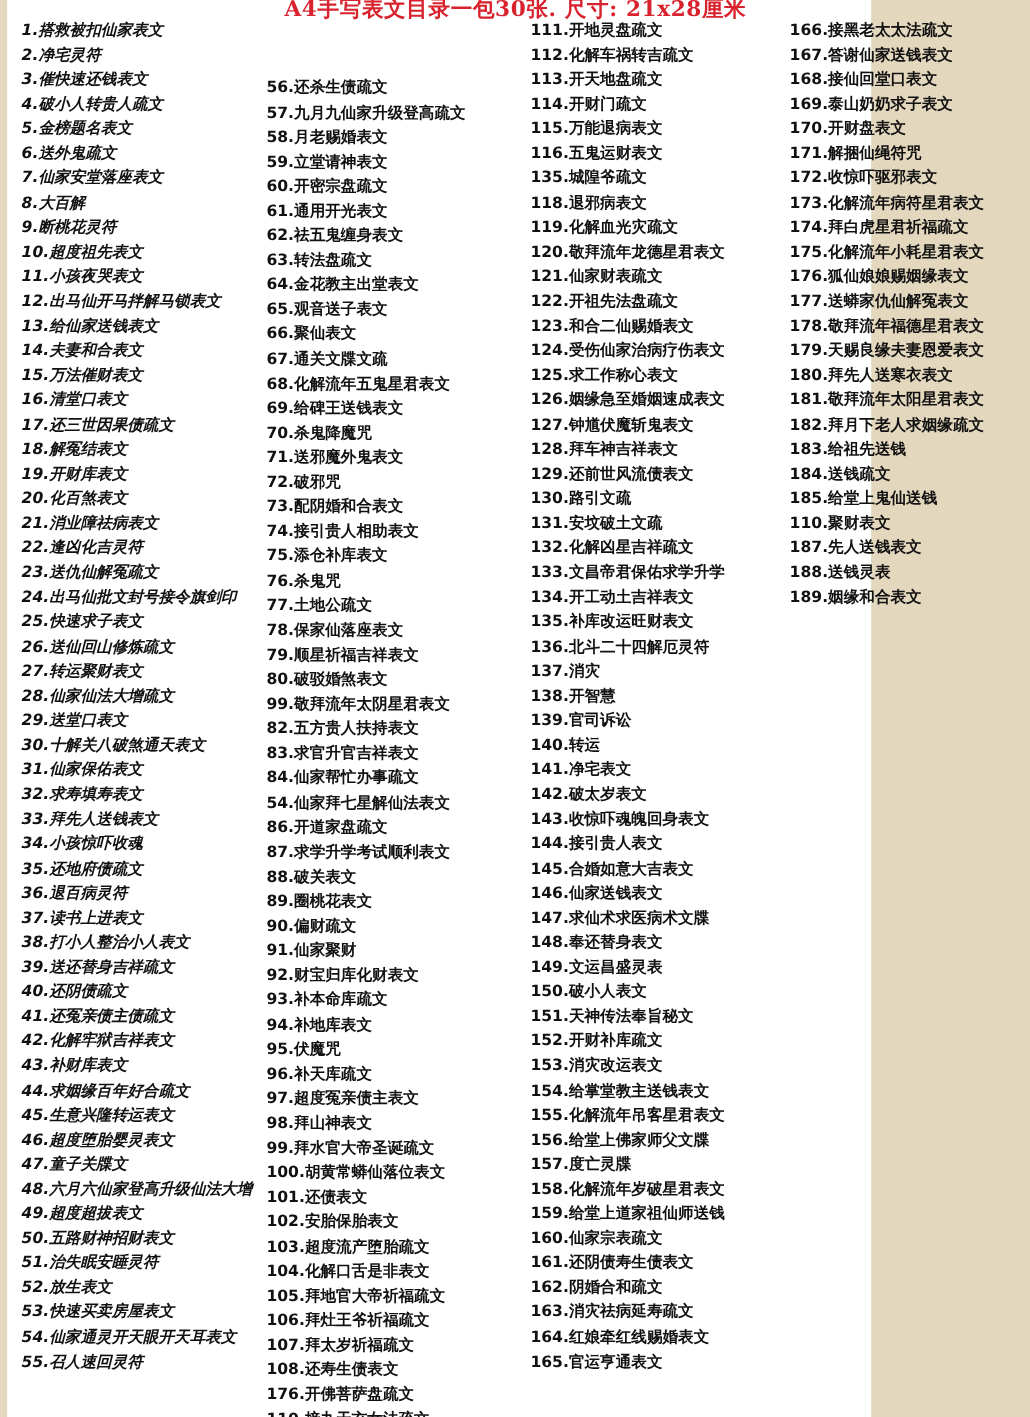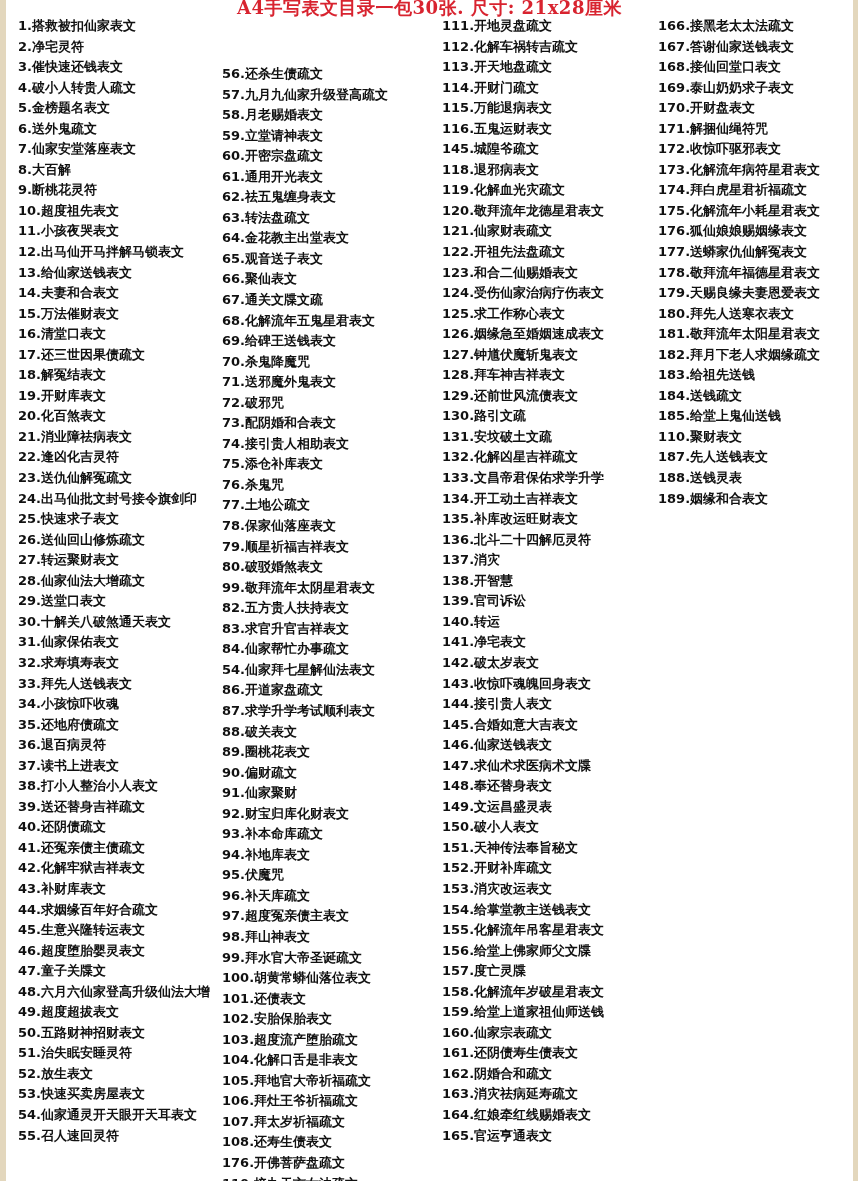--- a/index.html
+++ b/index.html
@@ -2,40 +2,40 @@
 <html><head>
 <meta charset="utf-8">
 <style>
   html, body { margin: 0; padding: 0; }
   body {
     width: 858px; height: 1181px; overflow: hidden;
     background: #e3d7bd;
     font-family: "DejaVu Sans", sans-serif;
   }
   .page {
-    position: absolute; left: 6px; top: 0; width: 847px; height: 1181px;
+    position: absolute; left: 6px; top: 0; width: 720px; height: 1181px;
     background: #ffffff;
   }
   .title {
     position: absolute; top: -3px; left: 0; width: 847px;
     text-align: center;
     font-family: "DejaVu Serif", serif;
     font-size: 18px; font-weight: bold; color: #d8232f;
     letter-spacing: 0.5px; line-height: 22px;
   }
   .col {
     position: absolute; top: 16px;
     list-style: none; margin: 0; padding: 0;
   }
   .col li {
     height: 20.55px; line-height: 20.55px;
     font-size: 13px; color: #111; font-weight: bold;
     white-space: nowrap; overflow: visible;
   }
-  #col1 { left: 12px; }
+  #col1 { left: 12px; font-style: italic; }
   #col2 { left: 216px; margin-top: 48px; }
   #col3 { left: 436px; }
   #col4 { left: 652px; }
 </style>
 </head>
 <body>
 
 <div class="page">
   <div class="title">A4手写表文目录一包30张. 尺寸: 21x28厘米</div>
   <ul class="col" id="col1">
@@ -152,21 +152,21 @@
       <li>176.开佛菩萨盘疏文</li>
       <li>110.接九天玄女法疏文</li>
     </ul>
   <ul class="col" id="col3">
       <li>111.开地灵盘疏文</li>
       <li>112.化解车祸转吉疏文</li>
       <li>113.开天地盘疏文</li>
       <li>114.开财门疏文</li>
       <li>115.万能退病表文</li>
       <li>116.五鬼运财表文</li>
-      <li>145.城隍爷疏文</li>
+      <li>135.城隍爷疏文</li>
       <li>118.退邪病表文</li>
       <li>119.化解血光灾疏文</li>
       <li>120.敬拜流年龙德星君表文</li>
       <li>121.仙家财表疏文</li>
       <li>122.开祖先法盘疏文</li>
       <li>123.和合二仙赐婚表文</li>
       <li>124.受伤仙家治病疗伤表文</li>
       <li>125.求工作称心表文</li>
       <li>126.姻缘急至婚姻速成表文</li>
       <li>127.钟馗伏魔斩鬼表文</li>

